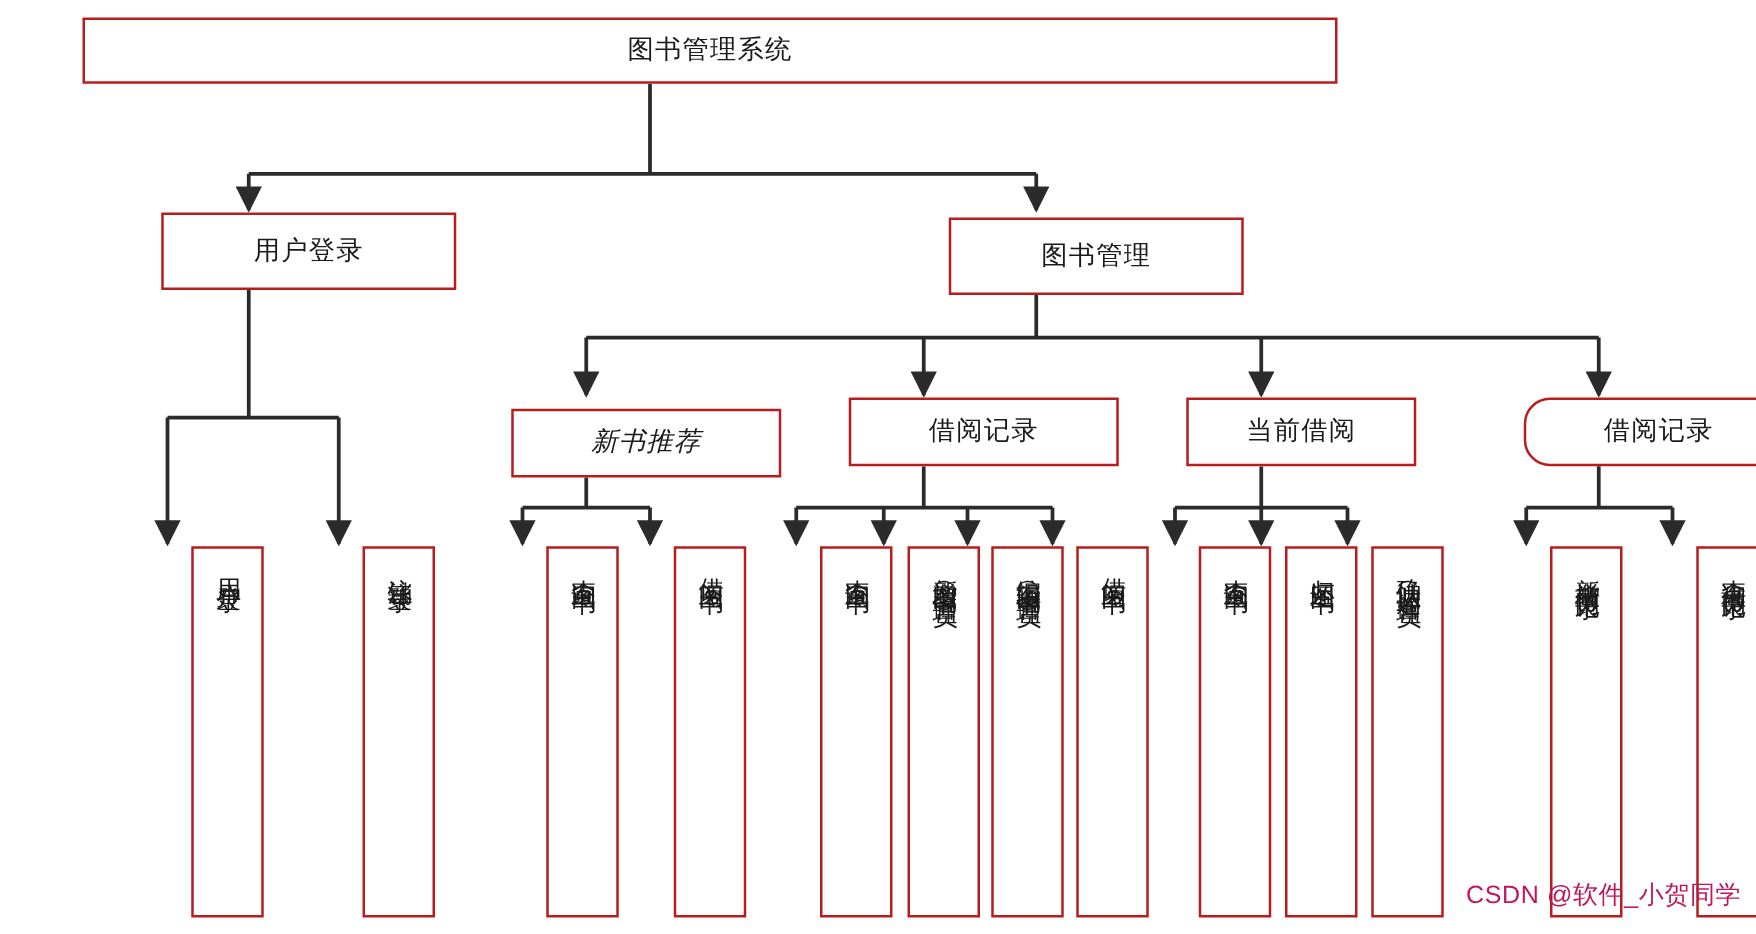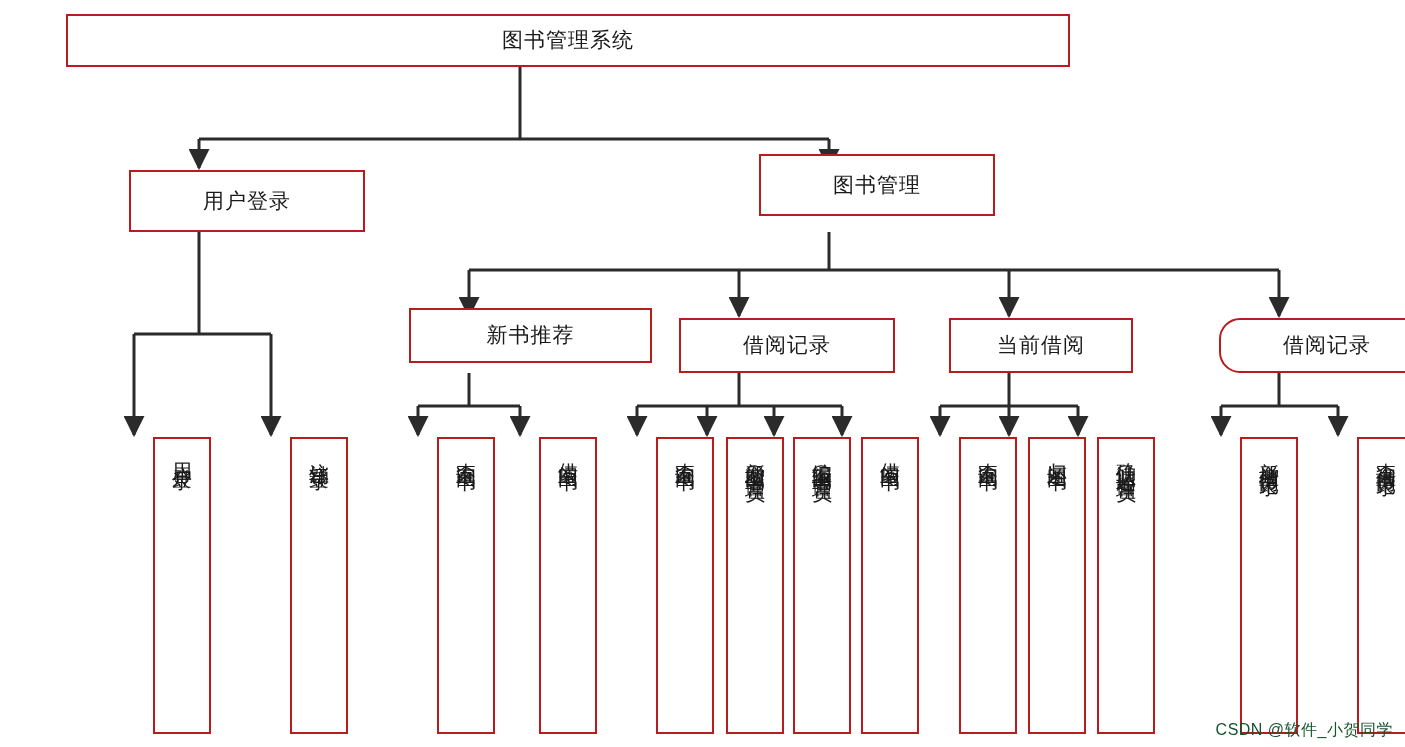--- a/index.html
+++ b/index.html
@@ -62,23 +62,23 @@
     text-orientation: upright;
     font-size: 20px;
     line-height: 1.05;
     letter-spacing: 3px;
     white-space: nowrap;
     display: block;
   }
   .watermark {
     position: absolute;
     right: 12px;
-    bottom: 6px;
-    font-size: 16px;
-    color: #14532d;
+    bottom: 18px;
+    font-size: 20px;
+    color: #be185d;
     letter-spacing: 0.5px;
     z-index: 3;
     white-space: nowrap;
   }
 </style>
 </head>
 <body>
 
 <div id="canvas">
 
@@ -136,25 +136,25 @@
   </svg>
 
   <div class="node root horiz" style="left:18px; top:14px; width:1004px; height:53px;">
     <span class="node-label">图书管理系统</span>
   </div>
 
   <div class="node horiz" style="left:81px; top:170px; width:236px; height:62px;">
     <span class="node-label">用户登录</span>
   </div>
 
-  <div class="node horiz" style="left:711px; top:154px; width:236px; height:62px;">
+  <div class="node horiz" style="left:711px; top:174px; width:236px; height:62px;">
     <span class="node-label">图书管理</span>
   </div>
 
-  <div class="node horiz" style="left:361px; top:308px; width:243px; height:55px;">
+  <div class="node horiz" style="left:361px; top:327px; width:216px; height:55px;font-style:italic;">
     <span class="node-label">新书推荐</span>
   </div>
 
   <div class="node horiz" style="left:631px; top:318px; width:216px; height:55px;">
     <span class="node-label">借阅记录</span>
   </div>
 
   <div class="node horiz" style="left:901px; top:318px; width:184px; height:55px;">
     <span class="node-label">当前借阅</span>
   </div>

